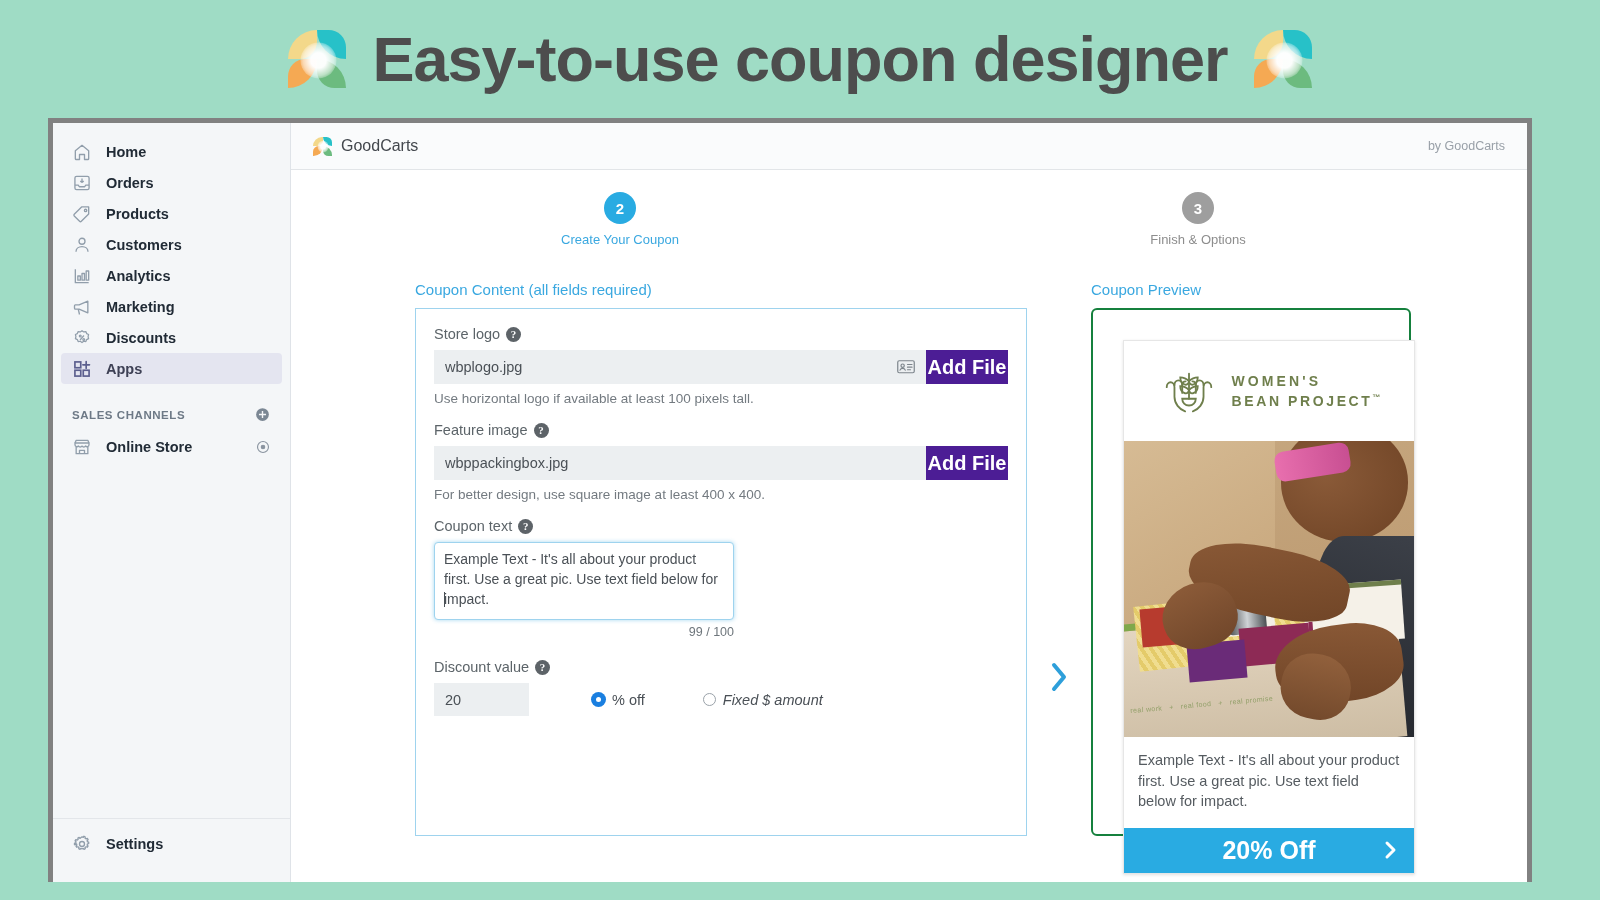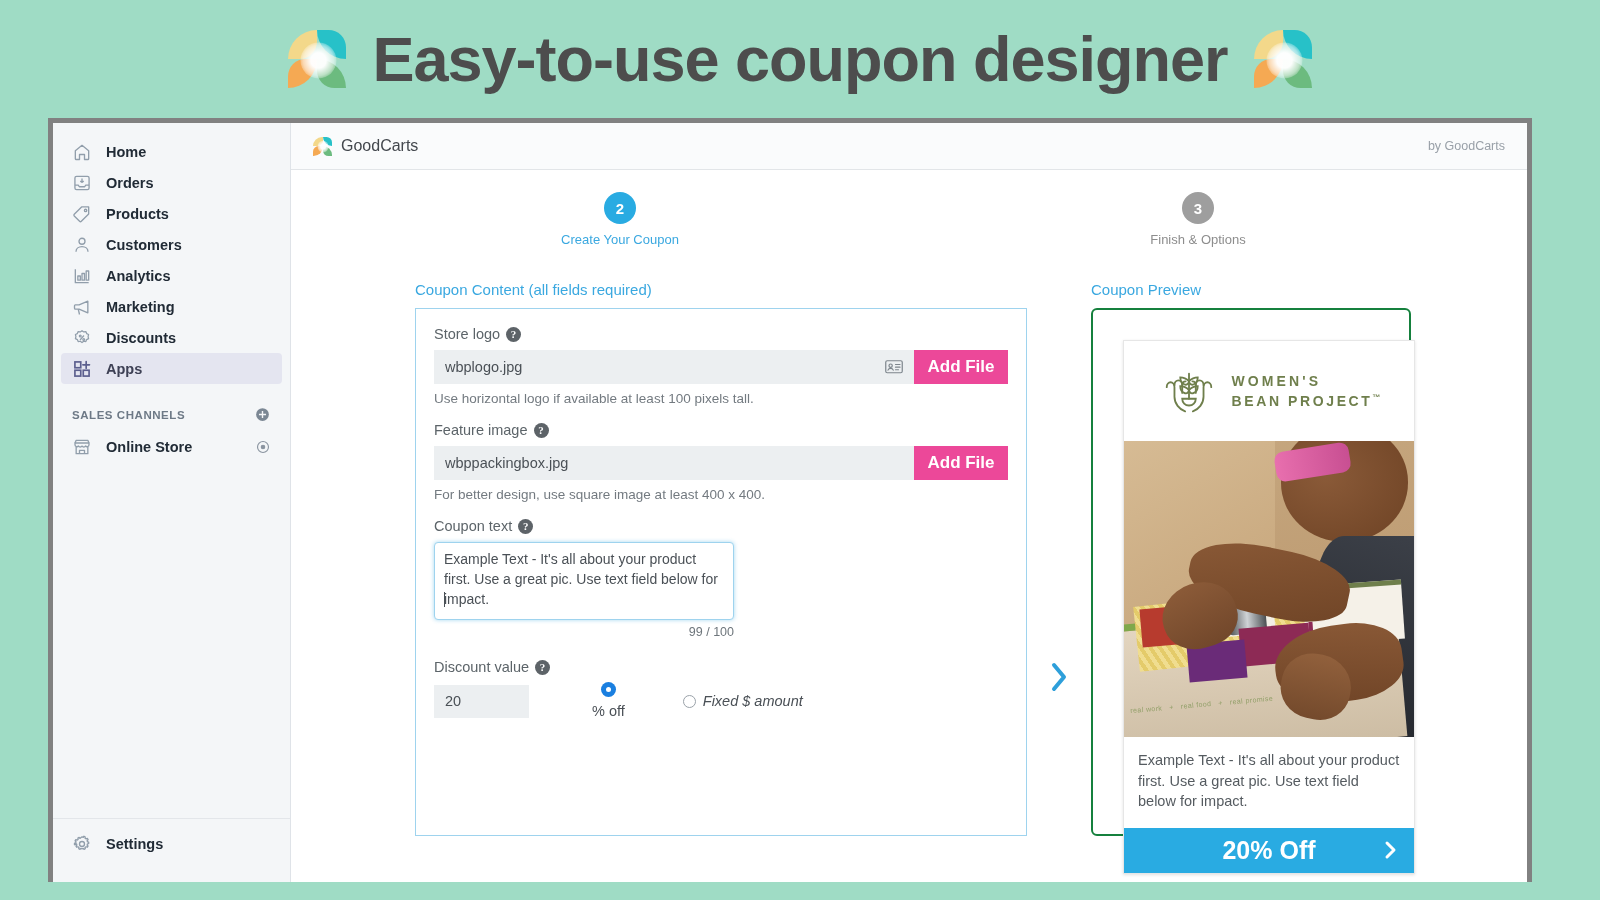--- a/index.html
+++ b/index.html
@@ -128,22 +128,22 @@
     line-height: 1; font-family: "Liberation Serif", serif;
   }
   .file-row { display: flex; align-items: stretch; height: 34px; }
   .file-input {
     flex: 1; background: #eceff1; border: none;
     display: flex; align-items: center; padding: 0 11px;
     font-size: 14.5px; color: #4a5056; position: relative;
   }
   .file-input .card-ico { margin-left: auto; width: 18px; height: 14px; color: #7d858c; }
   .addfile-btn {
-    background: #ec4899; color: #fff; font-size: 17px; font-weight: 700;
-    width: 94px; display: flex; align-items: center; justify-content: center;
+    background: #4c1d95; color: #fff; font-size: 20px; font-weight: 700;
+    width: 82px; display: flex; align-items: center; justify-content: center;
     border: none; cursor: pointer;
   }
   .field-hint { font-size: 13.5px; color: #737a80; margin: 7px 0 16px 0; }
 
   .textarea-box {
     width: 300px; height: 78px; border: 1px solid #9ed3ee; border-radius: 4px;
     box-shadow: 0 0 4px rgba(58,168,224,.45);
     padding: 7px 9px; font-size: 14px; color: #4a5056; line-height: 1.42;
     position: relative; background: #fff;
   }
@@ -151,21 +151,21 @@
     position: absolute; left: 9px; bottom: 12px; width: 1px; height: 15px; background: #4a5056;
   }
   .counter { width: 300px; text-align: right; font-size: 12.5px; color: #6e767c; margin: 5px 0 20px 0; }
 
   .disc-row { display: flex; align-items: center; margin-top: 8px; }
   .disc-input {
     width: 95px; height: 33px; background: #eceff1; border: none;
     display: flex; align-items: center; padding: 0 11px; font-size: 14.5px; color: #4a5056;
   }
   .radio-grp { display: flex; align-items: center; gap: 7px; font-size: 14.5px; color: #4a5056; }
-  .radio-grp.r1 { margin-left: 63px; flex-direction: column; }
+  .radio-grp.r1 { margin-left: 63px; }
   .radio-grp.r2 { margin-left: 58px; font-style: italic; }
   .radio {
     width: 13px; height: 13px; border-radius: 50%;
     border: 1px solid #9aa2a9; background: #fff; flex: 0 0 13px;
     display: flex; align-items: center; justify-content: center;
   }
   .radio.on { border-color: #1a7fe0; background: #1a7fe0; box-shadow: 0 0 0 1px #1a7fe0; }
   .radio.on::after { content: ""; width: 5px; height: 5px; border-radius: 50%; background: #fff; }
 
   

